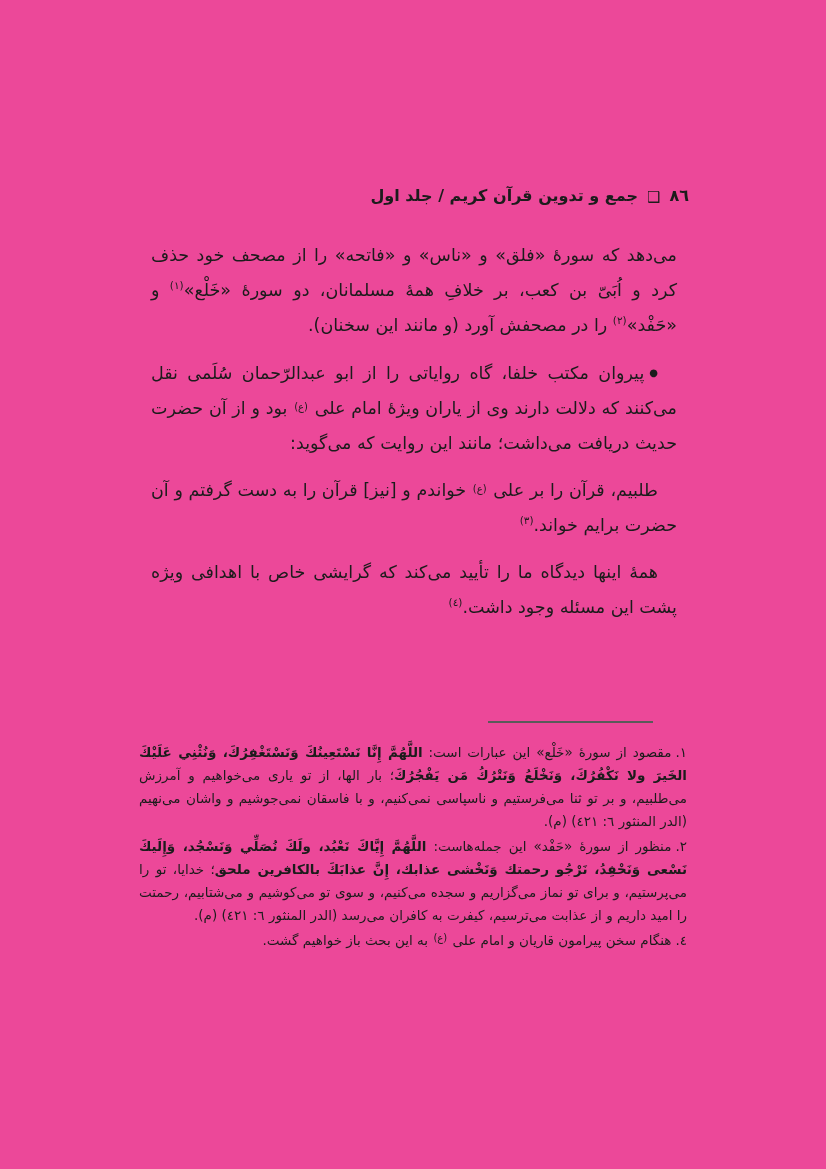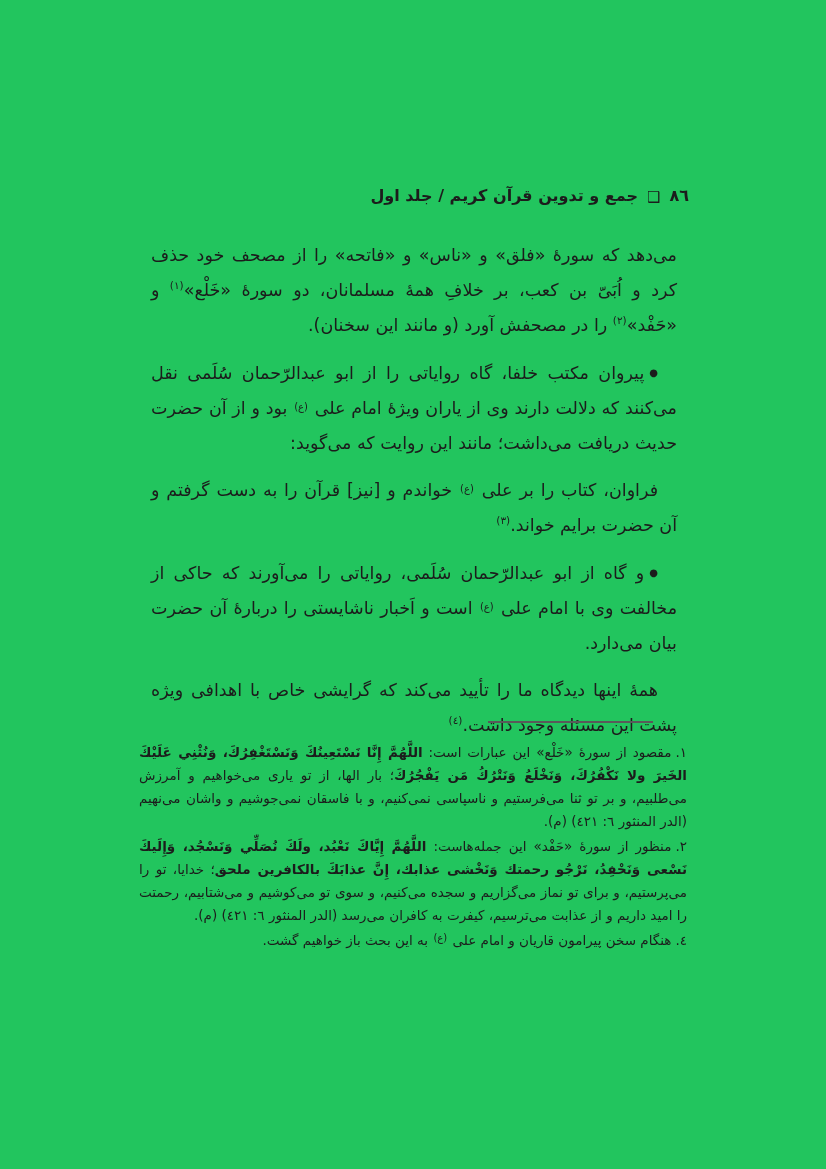--- a/index.html
+++ b/index.html
@@ -2,21 +2,21 @@
 <html lang="fa" dir="rtl"><head>
 <meta charset="utf-8">
 <style>
   html, body { margin: 0; padding: 0; }
   body { background: #ffffff; font-family: "DejaVu Sans", sans-serif; }
 
   .page {
     position: relative;
     width: 826px;
     height: 1169px;
-    background: #22c55e;
+    background: #ec4899;
     color: #1c1c1c;
     direction: rtl;
     overflow: hidden;
   }
 
   .page-header {
     position: absolute;
     top: 186px;
     right: 137px;
     left: 139px;
@@ -91,22 +91,21 @@
 
 <div class="page">
 
   <header class="page-header">
     <span>٨٦</span><span class="sq">❑</span><span>جمع و تدوین قرآن کریم / جلد اول</span>
   </header>
 
   <main class="body-text" id="body-container">
       <p class="para"><span>می‌دهد که سورۀ «فلق» و «ناس» و «فاتحه» را از مصحف خود حذف کرد و اُبَیّ بن کعب، بر خلافِ همۀ مسلمانان، دو سورۀ «خَلْع»</span><span class="fn-marker">(١)</span><span> و «حَفْد»</span><span class="fn-marker">(٢)</span><span> را در مصحفش آورد (و مانند این سخنان).</span></p>
       <p class="para indent"><span class="bullet">●</span><span>پیروان مکتب خلفا، گاه روایاتی را از ابو عبدالرّحمان سُلَمی نقل می‌کنند که دلالت دارند وی از یاران ویژۀ امام علی </span><span class="honorific">(ع)</span><span> بود و از آن حضرت حدیث دریافت می‌داشت؛ مانند این روایت که می‌گوید:</span></p>
-      <p class="para indent"><span>فراوان، کتاب را بر علی </span><span class="honorific">(ع)</span><span> خواندم و [نیز] قرآن را به دست گرفتم و آن حضرت برایم خواند.</span><span class="fn-marker">(٣)</span></p>
-      <p class="para indent"><span class="bullet">●</span><span>و گاه از ابو عبدالرّحمان سُلَمی، روایاتی را می‌آورند که حاکی از مخالفت وی با امام علی </span><span class="honorific">(ع)</span><span> است و اَخبار ناشایستی را دربارۀ آن حضرت بیان می‌دارد.</span></p>
+      <p class="para indent"><span>طلبیم، قرآن را بر علی </span><span class="honorific">(ع)</span><span> خواندم و [نیز] قرآن را به دست گرفتم و آن حضرت برایم خواند.</span><span class="fn-marker">(٣)</span></p>
       <p class="para indent"><span>همۀ اینها دیدگاه ما را تأیید می‌کند که گرایشی خاص با اهدافی ویژه پشت این مسئله وجود داشت.</span><span class="fn-marker">(٤)</span></p>
     </main>
 
   <div class="footnote-sep"></div>
 
   <section class="footnotes" id="footnotes-container">
       <p class="footnote"><span class="fn-number">١.</span><span>مقصود از سورۀ «خَلْع» این عبارات است: </span><span class="arabic-bold">اللَّهُمَّ إِنَّا نَسْتَعِينُكَ وَنَسْتَغْفِرُكَ، وَنُثْنِي عَلَيْكَ الخَيرَ ولا نَكْفُرُكَ، وَنَخْلَعُ وَنَتْرُكُ مَن يَفْجُرُكَ</span><span>؛ بار الها، از تو یاری می‌خواهیم و آمرزش می‌طلبیم، و بر تو ثنا می‌فرستیم و ناسپاسی نمی‌کنیم، و با فاسقان نمی‌جوشیم و واشان می‌نهیم (الدر المنثور ٦: ٤٢١) (م).</span></p>
       <p class="footnote"><span class="fn-number">٢.</span><span>منظور از سورۀ «حَفْد» این جمله‌هاست: </span><span class="arabic-bold">اللَّهُمَّ إِيَّاكَ نَعْبُد، ولَكَ نُصَلِّي وَنَسْجُد، وَإِلَيكَ نَسْعى وَنَحْفِدُ، نَرْجُو رحمتك وَنَخْشى عذابك، إِنَّ عذابَكَ بالكافرين ملحق</span><span>؛ خدایا، تو را می‌پرستیم، و برای تو نماز می‌گزاریم و سجده می‌کنیم، و سوی تو می‌کوشیم و می‌شتابیم، رحمتت را امید داریم و از عذابت می‌ترسیم، کیفرت به کافران می‌رسد (الدر المنثور ٦: ٤٢١) (م).</span></p>
       <p class="footnote"><span class="fn-number">٤.</span><span>هنگام سخن پیرامون قاریان و امام علی </span><span class="honorific">(ع)</span><span> به این بحث باز خواهیم گشت.</span></p>
     </section>

